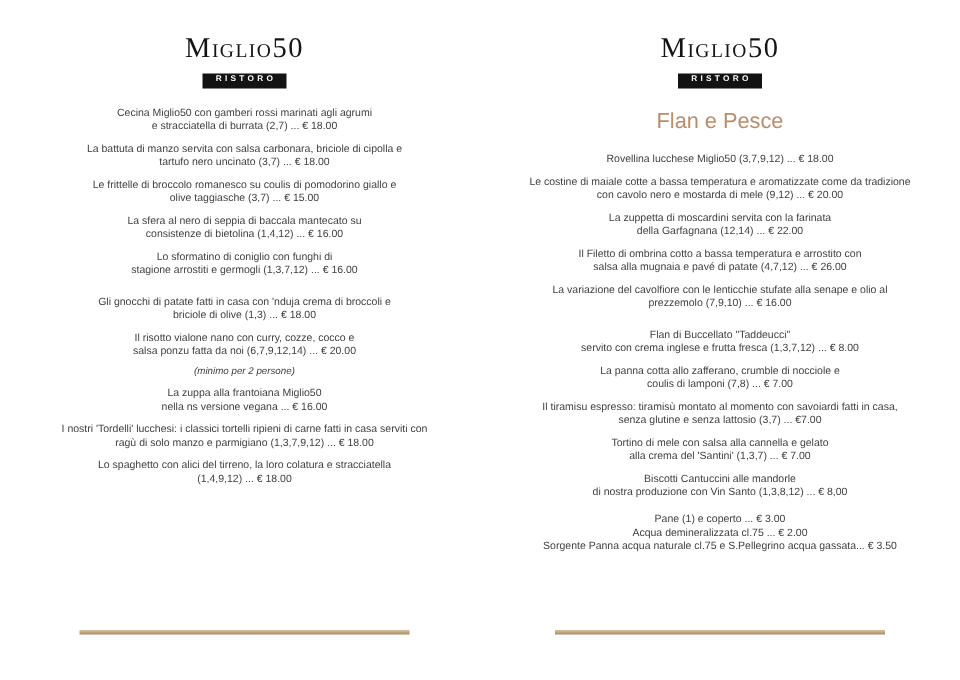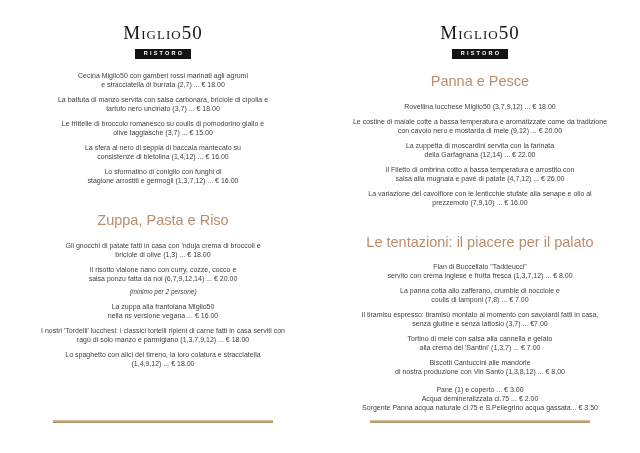--- a/index.html
+++ b/index.html
@@ -95,21 +95,20 @@
       <div class="item">La battuta di manzo servita con salsa carbonara, briciole di cipolla e
 tartufo nero uncinato (3,7) ... € 18.00</div>
       <div class="item">Le frittelle di broccolo romanesco su coulis di pomodorino giallo e
 olive taggiasche (3,7) ... € 15.00</div>
       <div class="item">La sfera al nero di seppia di baccala mantecato su
 consistenze di bietolina (1,4,12) ... € 16.00</div>
       <div class="item">Lo sformatino di coniglio con funghi di
 stagione arrostiti e germogli (1,3,7,12) ... € 16.00</div>
     </div>
 
-    <h2 class="section-title second">Zuppa, Pasta e Riso</h2>
     <div class="items">
       <div class="item">Gli gnocchi di patate fatti in casa con 'nduja crema di broccoli e
 briciole di olive (1,3) ... € 18.00</div>
       <div class="item">Il risotto vialone nano con curry, cozze, cocco e
 salsa ponzu fatta da noi (6,7,9,12,14) ... € 20.00</div>
       <div class="item-note">(minimo per 2 persone)</div>
       <div class="item">La zuppa alla frantoiana Miglio50
 nella ns versione vegana ... € 16.00</div>
       <div class="item">I nostri 'Tordelli' lucchesi: i classici tortelli ripieni di carne fatti in casa serviti con
 ragù di solo manzo e parmigiano (1,3,7,9,12) ... € 18.00</div>
@@ -119,34 +118,33 @@
 
     <div class="divider"></div>
   </div>
 
   <div class="column right">
     <div class="logo">
       <div class="logo-name">Miglio50</div>
       <div><span class="logo-badge">RISTORO</span></div>
     </div>
 
-    <h2 class="section-title first">Panna e Pesce</h2>
+    <h2 class="section-title first">Flan e Pesce</h2>
     <div class="items">
       <div class="item">Rovellina lucchese Miglio50 (3,7,9,12) ... € 18.00</div>
       <div class="item">Le costine di maiale cotte a bassa temperatura e aromatizzate come da tradizione
 con cavolo nero e mostarda di mele (9,12) ... € 20.00</div>
       <div class="item">La zuppetta di moscardini servita con la farinata
 della Garfagnana (12,14) ... € 22.00</div>
       <div class="item">Il Filetto di ombrina cotto a bassa temperatura e arrostito con
 salsa alla mugnaia e pavé di patate (4,7,12) ... € 26.00</div>
       <div class="item">La variazione del cavolfiore con le lenticchie stufate alla senape e olio al
 prezzemolo (7,9,10) ... € 16.00</div>
     </div>
 
-    <h2 class="section-title second">Le tentazioni: il piacere per il palato</h2>
     <div class="items">
       <div class="item">Flan di Buccellato "Taddeucci"
 servito con crema inglese e frutta fresca (1,3,7,12) ... € 8.00</div>
       <div class="item">La panna cotta allo zafferano, crumble di nocciole e
 coulis di lamponi (7,8) ... € 7.00</div>
       <div class="item">Il tiramisu espresso: tiramisù montato al momento con savoiardi fatti in casa,
 senza glutine e senza lattosio (3,7) ... €7.00</div>
       <div class="item">Tortino di mele con salsa alla cannella e gelato
 alla crema del 'Santini' (1,3,7) ... € 7.00</div>
       <div class="item">Biscotti Cantuccini alle mandorle

